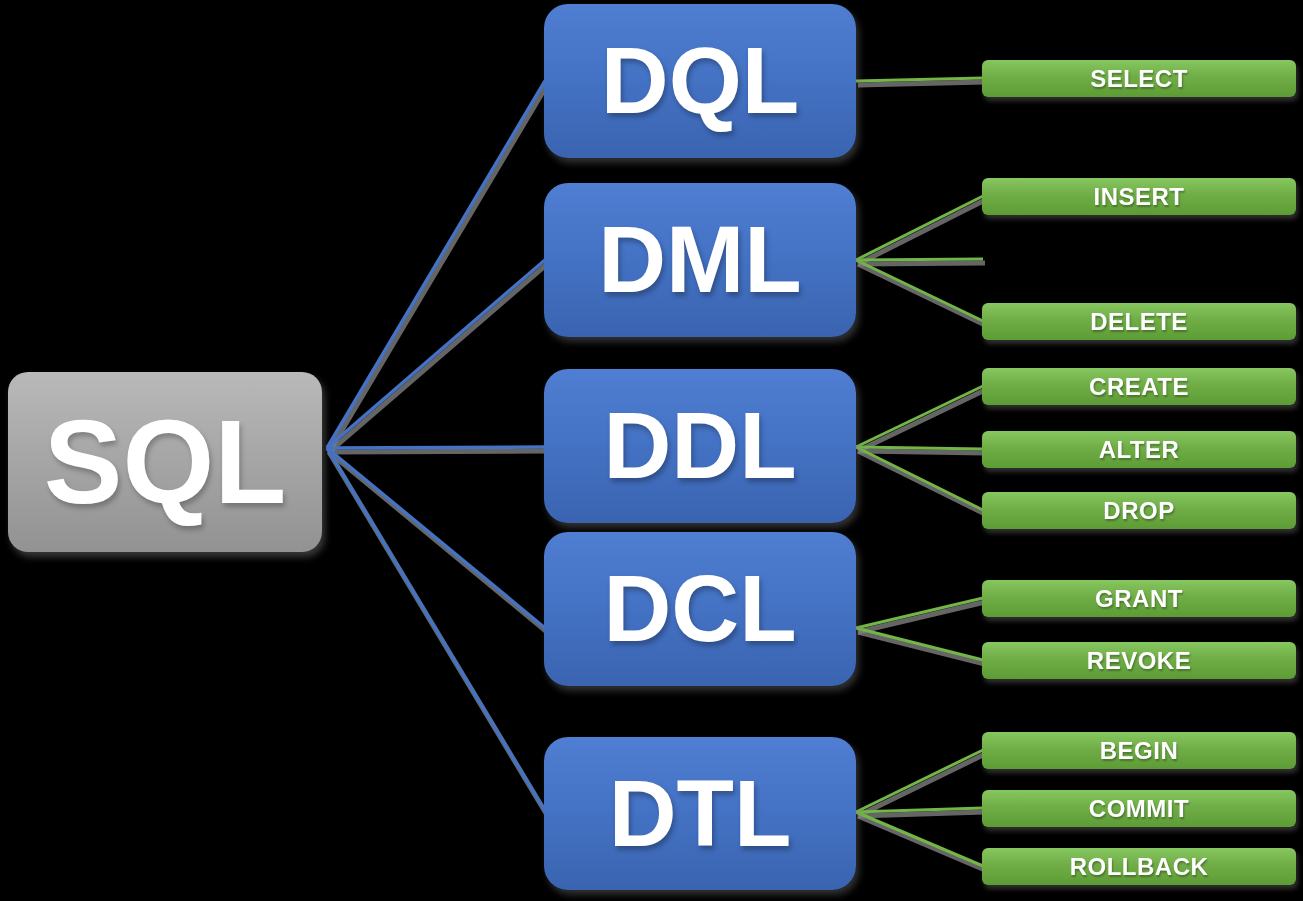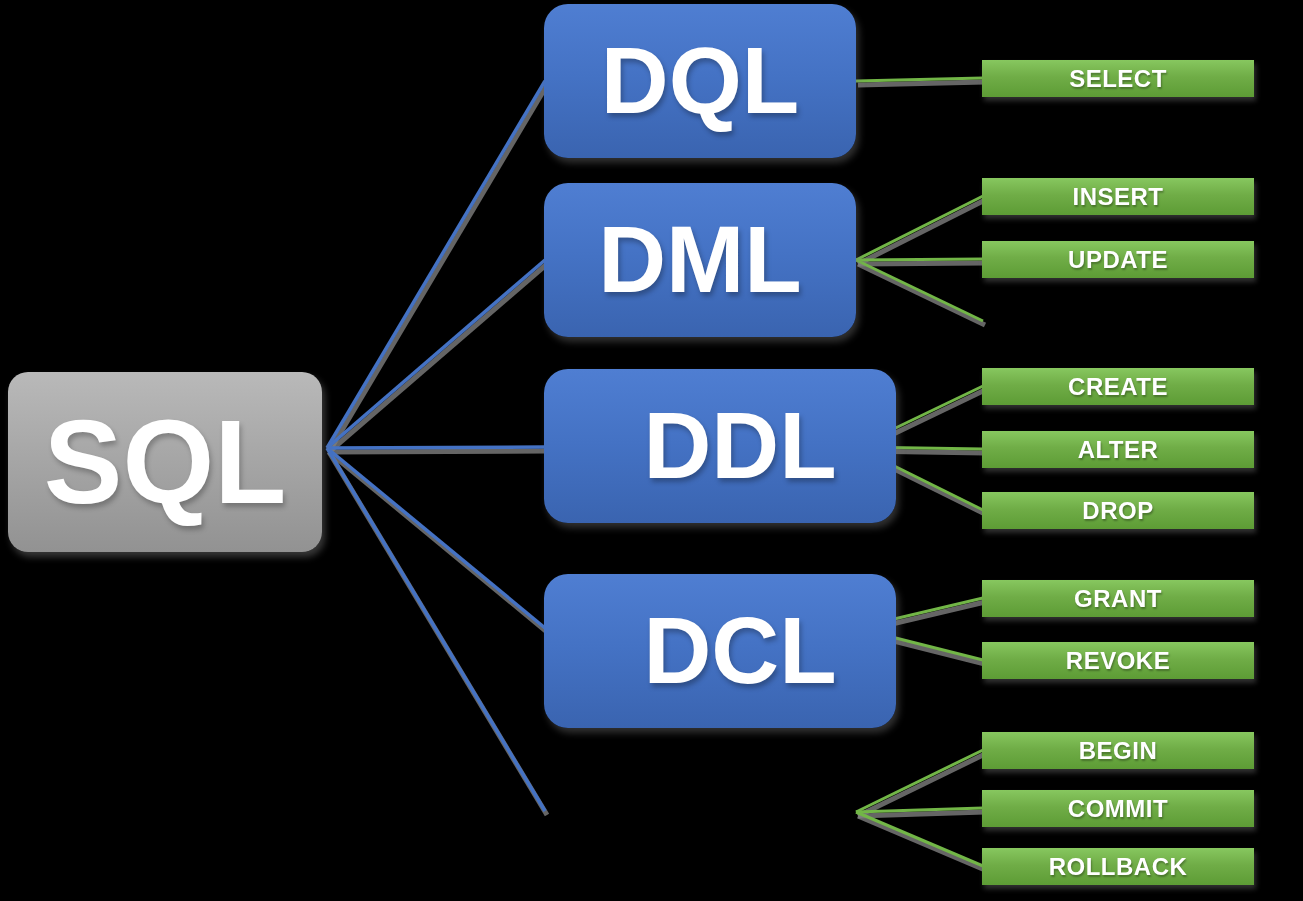--- a/index.html
+++ b/index.html
@@ -49,28 +49,28 @@
     height: 154px;
     border-radius: 24px;
     background: linear-gradient(180deg, #4f7ed2 0%, #4472c4 48%, #3a64b0 100%);
     font-size: 94px;
     text-shadow: 2px 4px 5px rgba(0,0,0,0.28);
     box-shadow: 3px 5px 7px rgba(120,120,120,0.4);
     text-align: right;
   }
   .cat-dql { top: 4px; }
   .cat-dml { top: 183px; }
-  .cat-ddl { top: 369px; padding-left: 40px; }
-  .cat-dcl { top: 574px; padding-left: 40px; }
+  .cat-ddl { top: 369px; }
+  .cat-dcl { top: 532px; }
   .cat-dtl { top: 737px; height: 153px; }
   .cmd-node {
     left: 982px;
-    width: 272px;
+    width: 314px;
     height: 37px;
-    border-radius: 0;
+    border-radius: 6px;
     background: linear-gradient(180deg, #87c75f 0%, #70ad47 45%, #5d9c35 100%);
     font-size: 24px;
     letter-spacing: 0.5px;
     text-shadow: 1px 2px 2px rgba(0,0,0,0.3);
     box-shadow: 2px 4px 5px rgba(120,120,120,0.4);
   }
   .cmd-select   { top: 60px; }
   .cmd-insert   { top: 178px; }
   .cmd-update   { top: 241px; }
   .cmd-delete   { top: 303px; }
@@ -147,29 +147,32 @@
   </div>
   <div class="node cat-node cat-dml">
     <span>DML</span>
   </div>
   <div class="node cat-node cat-ddl">
     <span>DDL</span>
   </div>
   <div class="node cat-node cat-dcl">
     <span>DCL</span>
   </div>
+  <div class="node cat-node cat-dtl">
+    <span>DTL</span>
+  </div>
 
   <div class="node cmd-node cmd-select">
     <span>SELECT</span>
   </div>
   <div class="node cmd-node cmd-insert">
     <span>INSERT</span>
   </div>
-  <div class="node cmd-node cmd-update">
-    <span>UPDATE</span>
+  <div class="node cmd-node cmd-delete">
+    <span>DELETE</span>
   </div>
   <div class="node cmd-node cmd-create">
     <span>CREATE</span>
   </div>
   <div class="node cmd-node cmd-alter">
     <span>ALTER</span>
   </div>
   <div class="node cmd-node cmd-drop">
     <span>DROP</span>
   </div>

